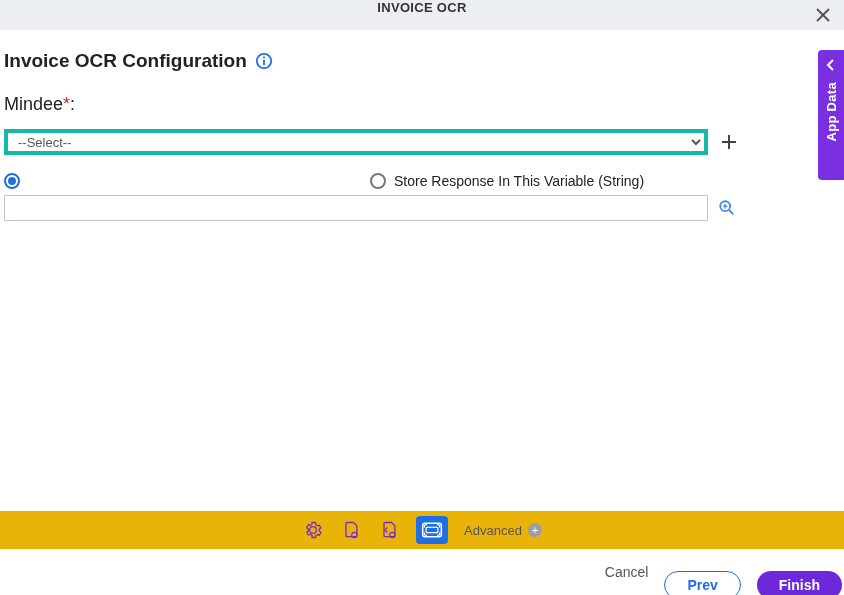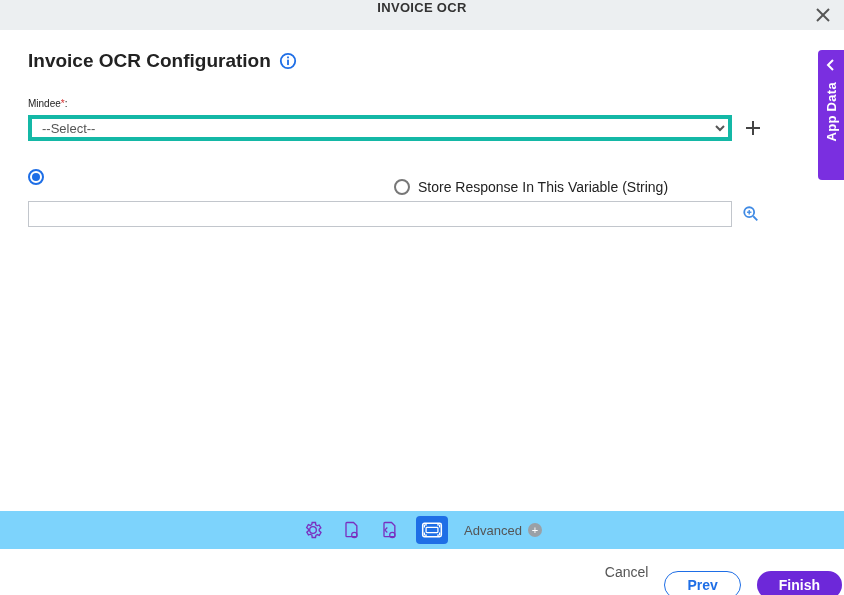--- a/index.html
+++ b/index.html
@@ -37,21 +37,21 @@
     height: 22px;
     display: flex;
     align-items: center;
     justify-content: center;
     color: #555;
     cursor: pointer;
   }
 
   
   .content {
-    padding: 20px 14px 0 28px;
+    padding: 20px 14px 0 4px;
   }
   .page-title-row {
     display: flex;
     align-items: center;
     gap: 8px;
     margin-bottom: 22px;
   }
   .page-title {
     font-size: 19px;
     font-weight: 700;
@@ -59,23 +59,23 @@
   }
   .info-icon {
     color: #1e6ee6;
     display: flex;
     align-items: center;
   }
 
   .field-row { margin-bottom: 8px; }
 
   .field-label {
-    font-size: 10px;
+    font-size: 18px;
     color: #222;
-    margin-bottom: 6px;
+    margin-bottom: 14px;
     display: inline-block;
   }
   .req { color: #d32f2f; }
 
   .select-row {
     display: flex;
     align-items: center;
     gap: 10px;
   }
   .select-row .select-shell {
@@ -107,21 +107,21 @@
     gap: 10px;
   }
   .radio-row label {
     display: flex;
     align-items: center;
     font-size: 14px;
     color: #222;
     cursor: pointer;
   }
   .radio-row .r1 { flex: 0 0 356px; }
-  .radio-row .r2 { flex: 1; margin-top: 20px; }
+  .radio-row .r2 { flex: 1; }
 
   
   .radio {
     appearance: none;
     width: 16px;
     height: 16px;
     border: 2px solid #777;
     border-radius: 50%;
     margin-right: 8px;
     position: relative;
@@ -163,21 +163,21 @@
     cursor: pointer;
   }
 
   
   .toolbar {
     position: absolute;
     left: 0;
     right: 0;
     bottom: 46px;
     height: 38px;
-    background: #7dd3fc;
+    background: #eab308;
     display: flex;
     align-items: center;
     justify-content: center;
     gap: 16px;
   }
   .tool-icon {
     width: 22px;
     height: 22px;
     display: flex;
     align-items: center;

